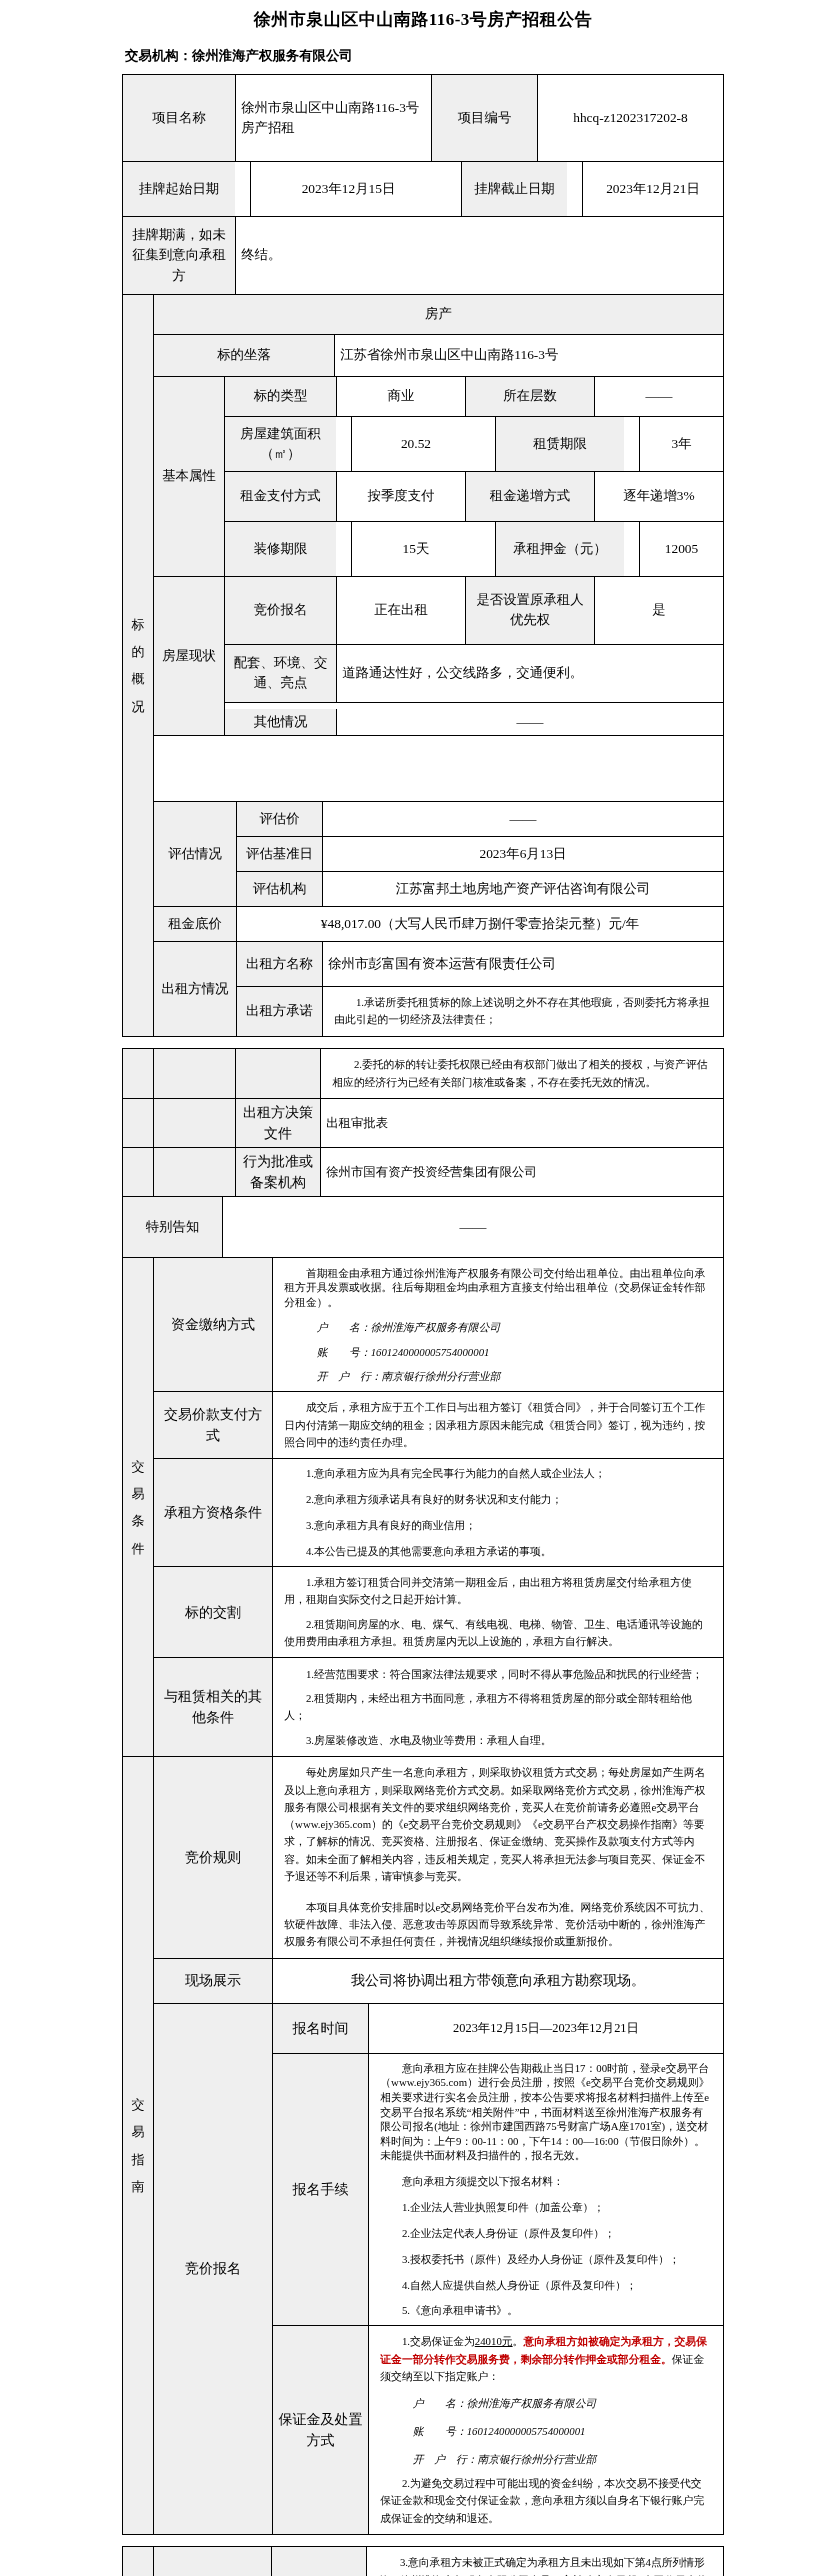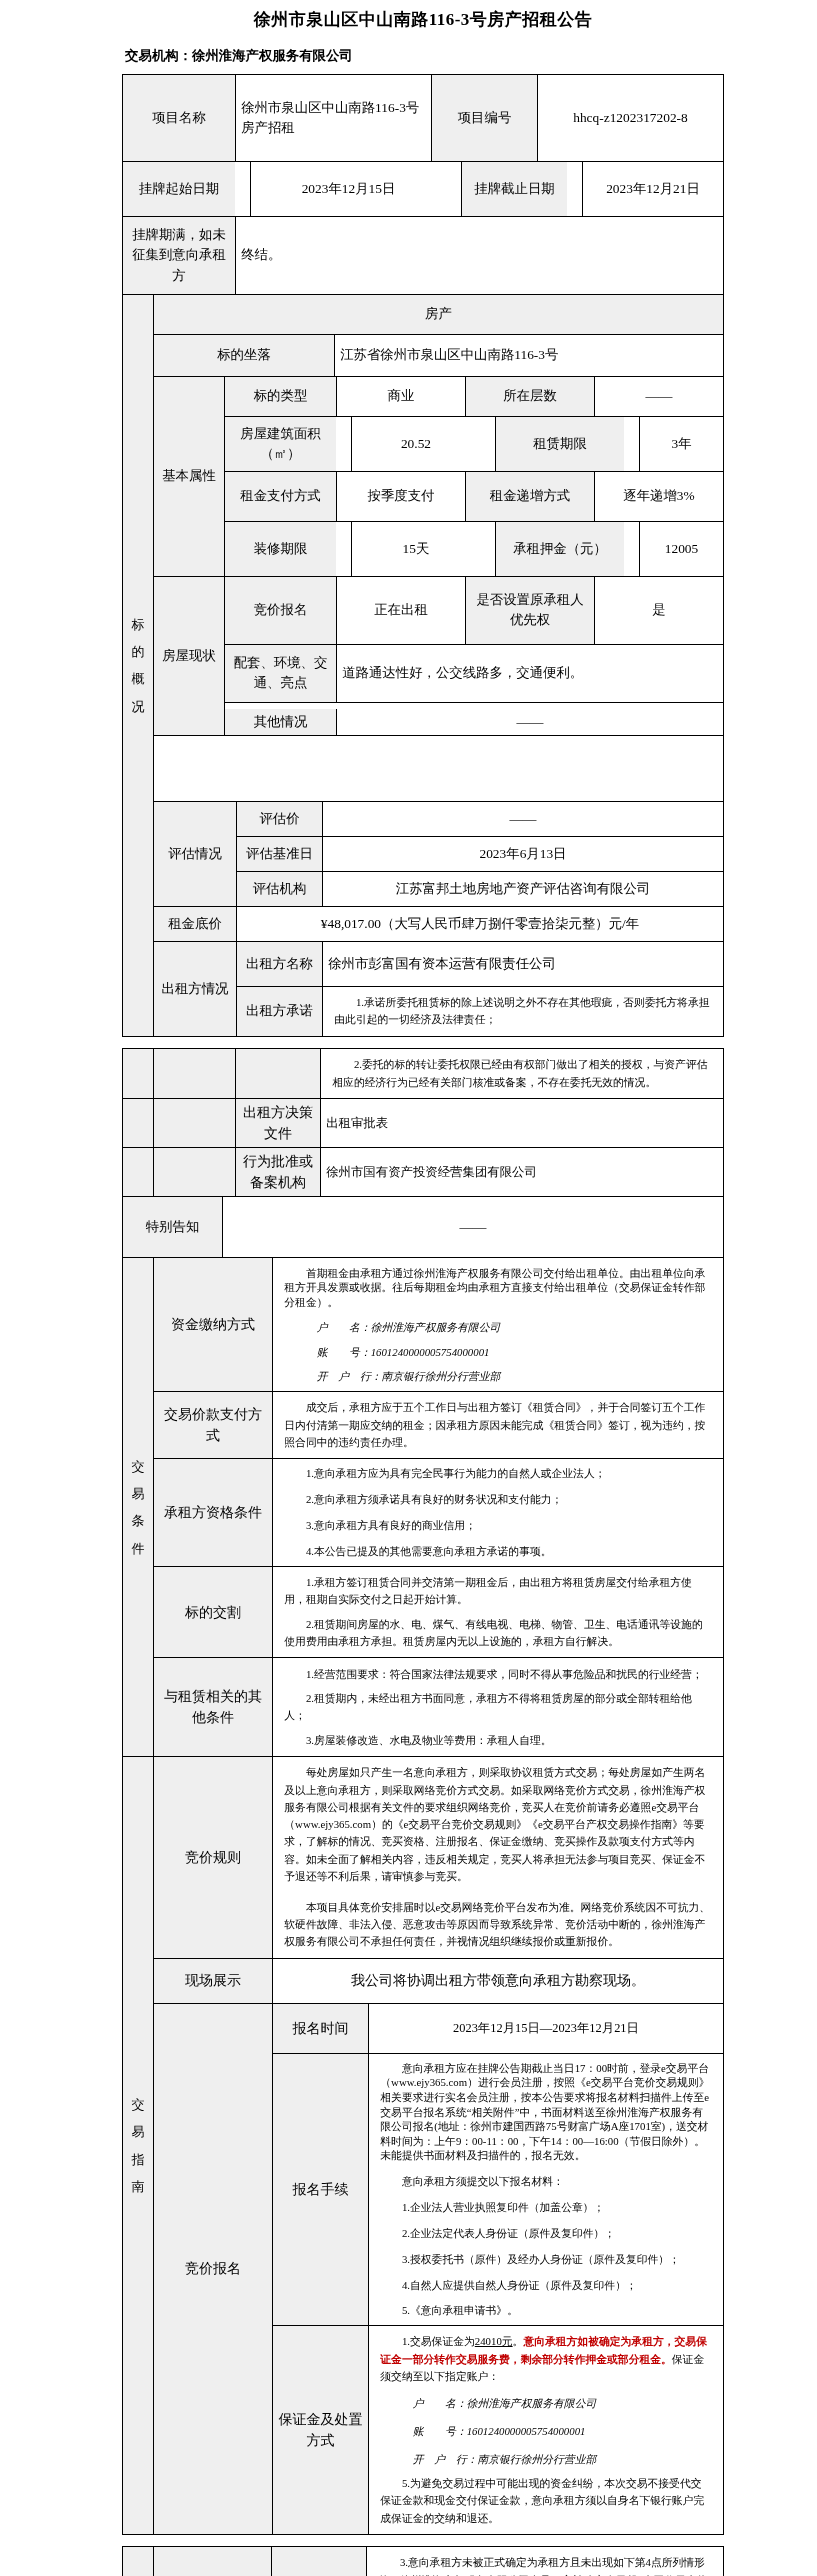--- a/index.html
+++ b/index.html
@@ -305,21 +305,21 @@
             </div>
             <div class="tr">
               <div class="td lbl w185 f22">保证金及处置方式</div>
               <div class="td grow txt f21 lh-m">
                 <p class="p">
                   <span>1.交易保证金为</span><span class="un">24010元</span><span>。</span><span class="red">意向承租方如被确定为承租方，交易保证金一部分转作交易服务费，剩余部分转作押金或部分租金。</span><span>保证金须交纳至以下指定账户：</span>
                 </p>
                 <p class="p0 acct sp14">户　　名：徐州淮海产权服务有限公司</p>
                 <p class="p0 acct">账　　号：1601240000005754000001</p>
                 <p class="p0 acct">开　户　行：南京银行徐州分行营业部</p>
-                <p class="p sp14">5.为避免交易过程中可能出现的资金纠纷，本次交易不接受代交保证金款和现金交付保证金款，意向承租方须以自身名下银行账户完成保证金的交纳和退还。</p>
+                <p class="p sp14">2.为避免交易过程中可能出现的资金纠纷，本次交易不接受代交保证金款和现金交付保证金款，意向承租方须以自身名下银行账户完成保证金的交纳和退还。</p>
               </div>
             </div>
           </div>
         </div>
       </div>
     </div>
   </div>
 
   <div class="gapline"></div>
 

